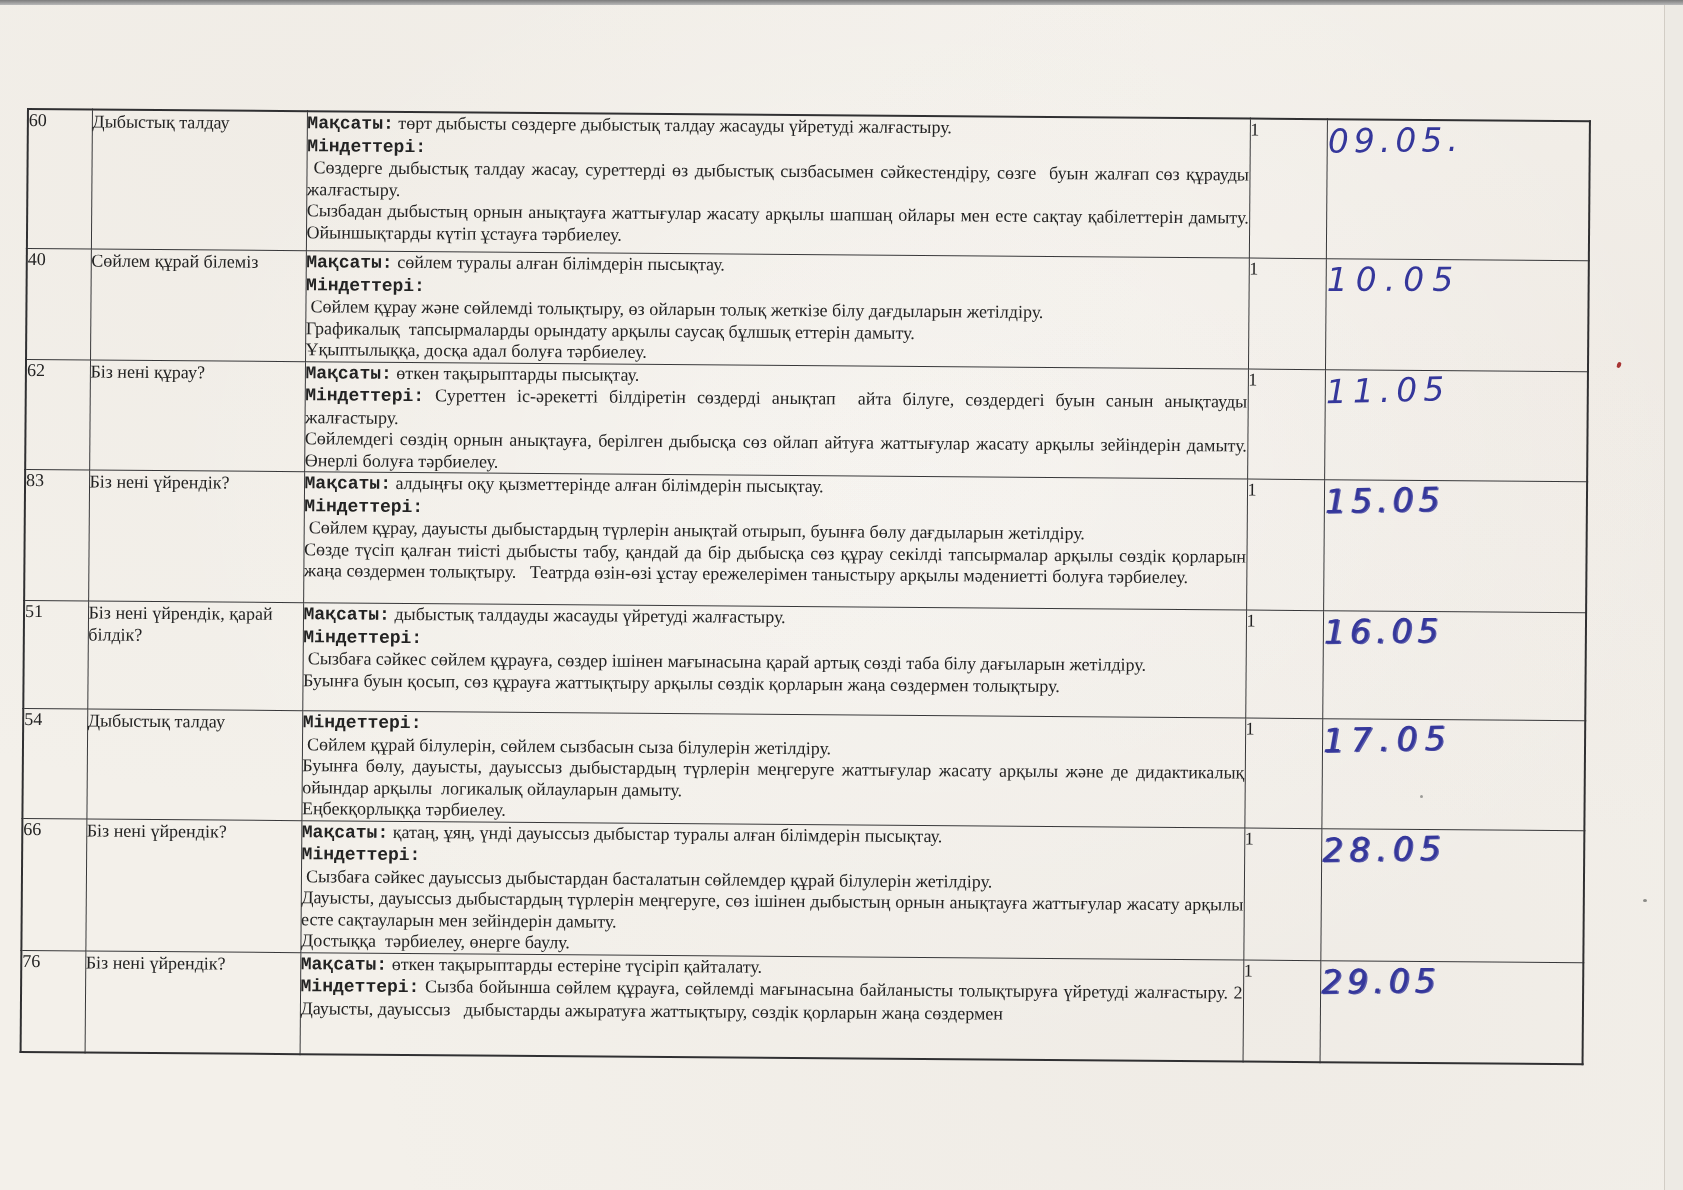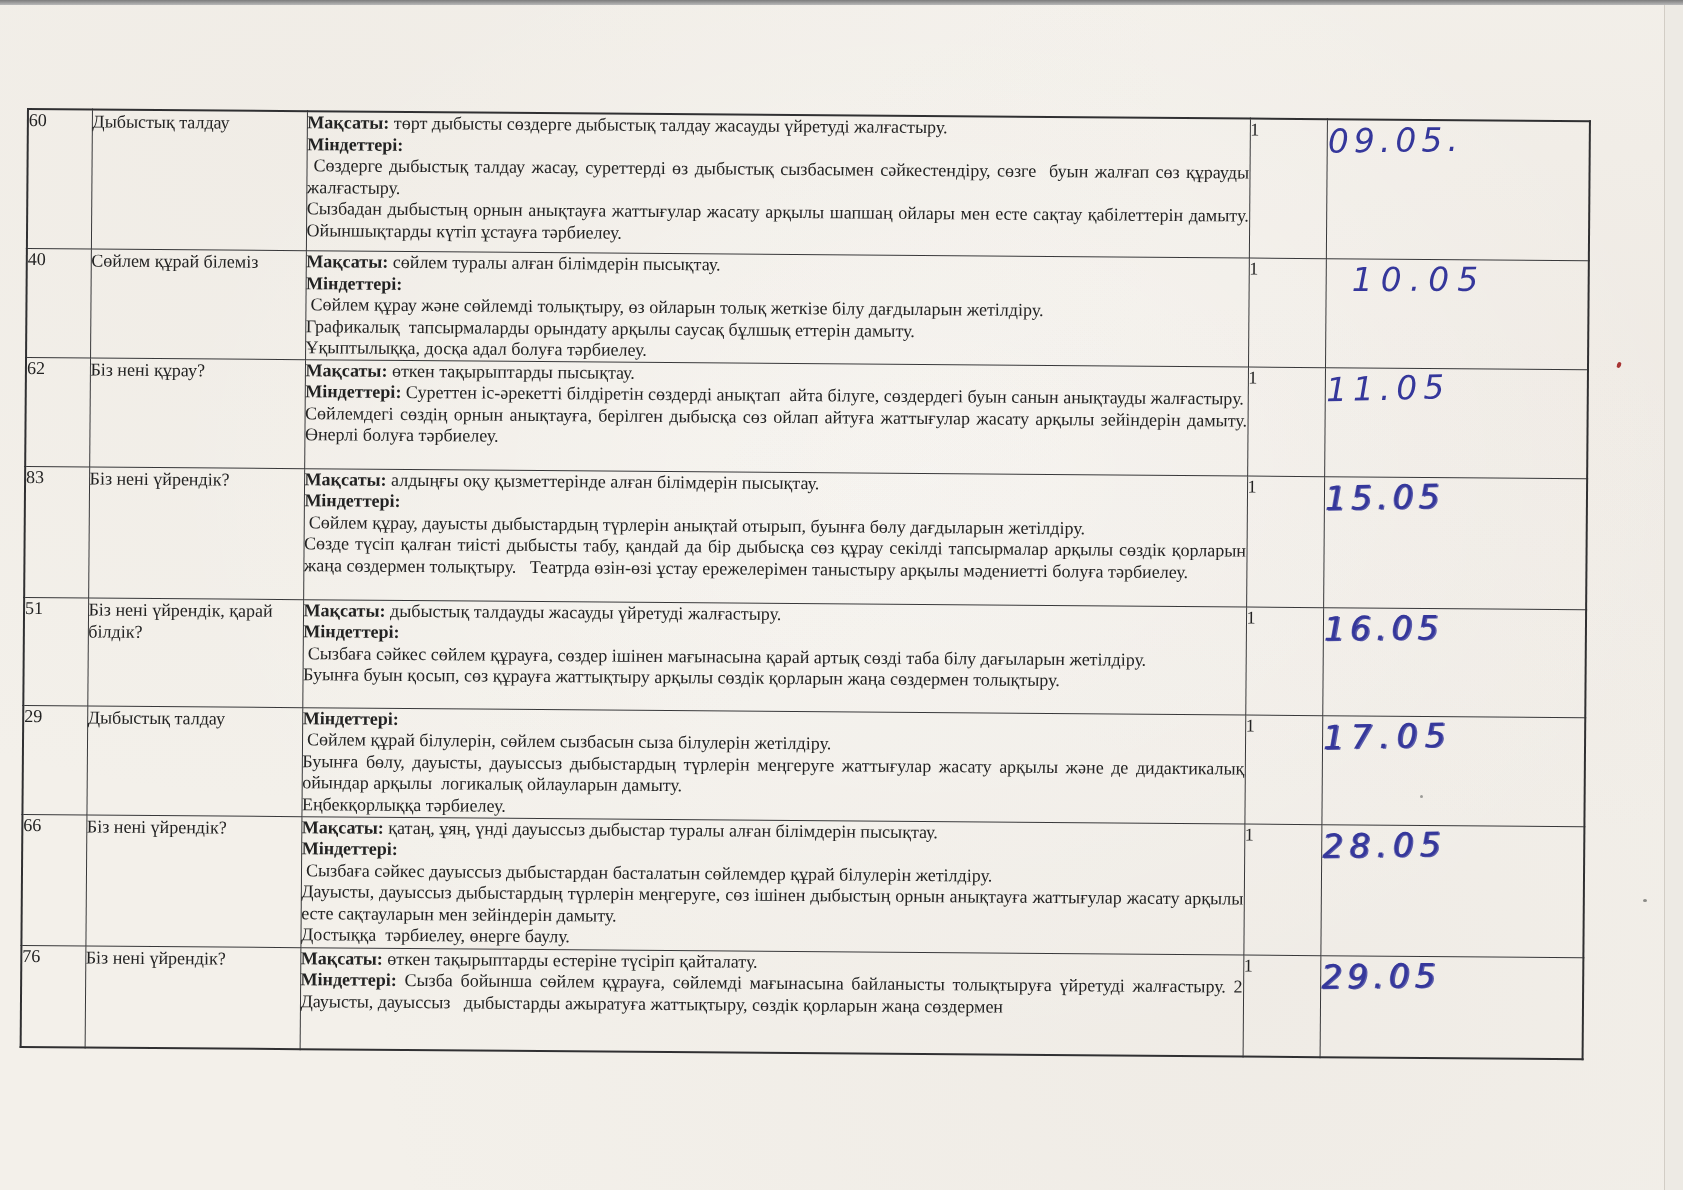--- a/index.html
+++ b/index.html
@@ -48,32 +48,32 @@
   tr:nth-child(7) td{height:130px;}
   tr:nth-child(8) td{height:100px;}
 
   .num-cell{padding:3px 0 0 9px;font-size:18px;}
   .topic-cell{padding:3px 52px 0 11px;font-size:18px;line-height:22px;}
   .content-cell{padding:3px 6px 0 8px;font-size:18px;line-height:21.5px;}
   .hours-cell{padding:3px 0 0 10px;font-size:18px;}
   .date-cell{padding:4px 0 0 14px;overflow:hidden;}
 
   .para{white-space:pre-wrap;text-align:justify;text-justify:inter-word;margin:0;}
-  .para b{font-weight:bold;}
+  .para b{font-weight:bold;font-family:Liberation Mono, monospace;}
 
   .hand-date{
     display:inline-block;
     font-family:"DejaVu Sans", sans-serif;
     font-style:italic;
     font-size:33px;
     letter-spacing:5px;
     color:#35379b;
     transform:rotate(-1.2deg);
   }
-  tr:nth-child(2) .hand-date{transform:rotate(-0.6deg);letter-spacing:8px;padding-left:25px;}
+  tr:nth-child(2) .hand-date{transform:rotate(-0.6deg);letter-spacing:8px;}
   tr:nth-child(3) .hand-date{transform:rotate(-1.8deg);letter-spacing:6px;}
   tr:nth-child(4) .hand-date{transform:rotate(-1.5deg);}
   tr:nth-child(6) .hand-date{transform:rotate(-1.6deg);letter-spacing:7px;}
   tr:nth-child(7) .hand-date{transform:rotate(-1.4deg);letter-spacing:6px;}
   .hand-date.ow{text-shadow:1.3px 0.9px 0 rgba(53,55,155,0.8), -0.6px 0.4px 0 rgba(53,55,155,0.55);}
 </style>
 </head>
 <body>
 
 <div class="scan-strip"></div>
@@ -156,21 +156,21 @@
               <div class="para"><b>Мақсаты:</b> дыбыстық талдауды жасауды үйретуді жалғастыру.</div>
               <div class="para"><b>Міндеттері:</b></div>
               <div class="para"> Сызбаға сәйкес сөйлем құрауға, сөздер ішінен мағынасына қарай артық сөзді таба білу дағыларын жетілдіру.</div>
               <div class="para">Буынға буын қосып, сөз құрауға жаттықтыру арқылы сөздік қорларын жаңа сөздермен толықтыру.</div>
             </div>
           </td>
     <td class="hours-cell"><span>1</span></td>
     <td class="date-cell"><span class="hand-date ow">16.05</span></td>
   </tr>
         <tr>
-    <td class="num-cell"><span>29</span></td>
+    <td class="num-cell"><span>54</span></td>
     <td class="topic-cell"><span>Дыбыстық талдау</span></td>
     <td class="content-cell">
             <div>
               <div class="para"><b>Міндеттері:</b></div>
               <div class="para"> Сөйлем құрай білулерін, сөйлем сызбасын сыза білулерін жетілдіру.</div>
               <div class="para">Буынға бөлу, дауысты, дауыссыз дыбыстардың түрлерін меңгеруге жаттығулар жасату арқылы және де дидактикалық ойындар арқылы  логикалық ойлауларын дамыту.</div>
               <div class="para">Еңбекқорлыққа тәрбиелеу.</div>
             </div>
           </td>
     <td class="hours-cell"><span>1</span></td>

